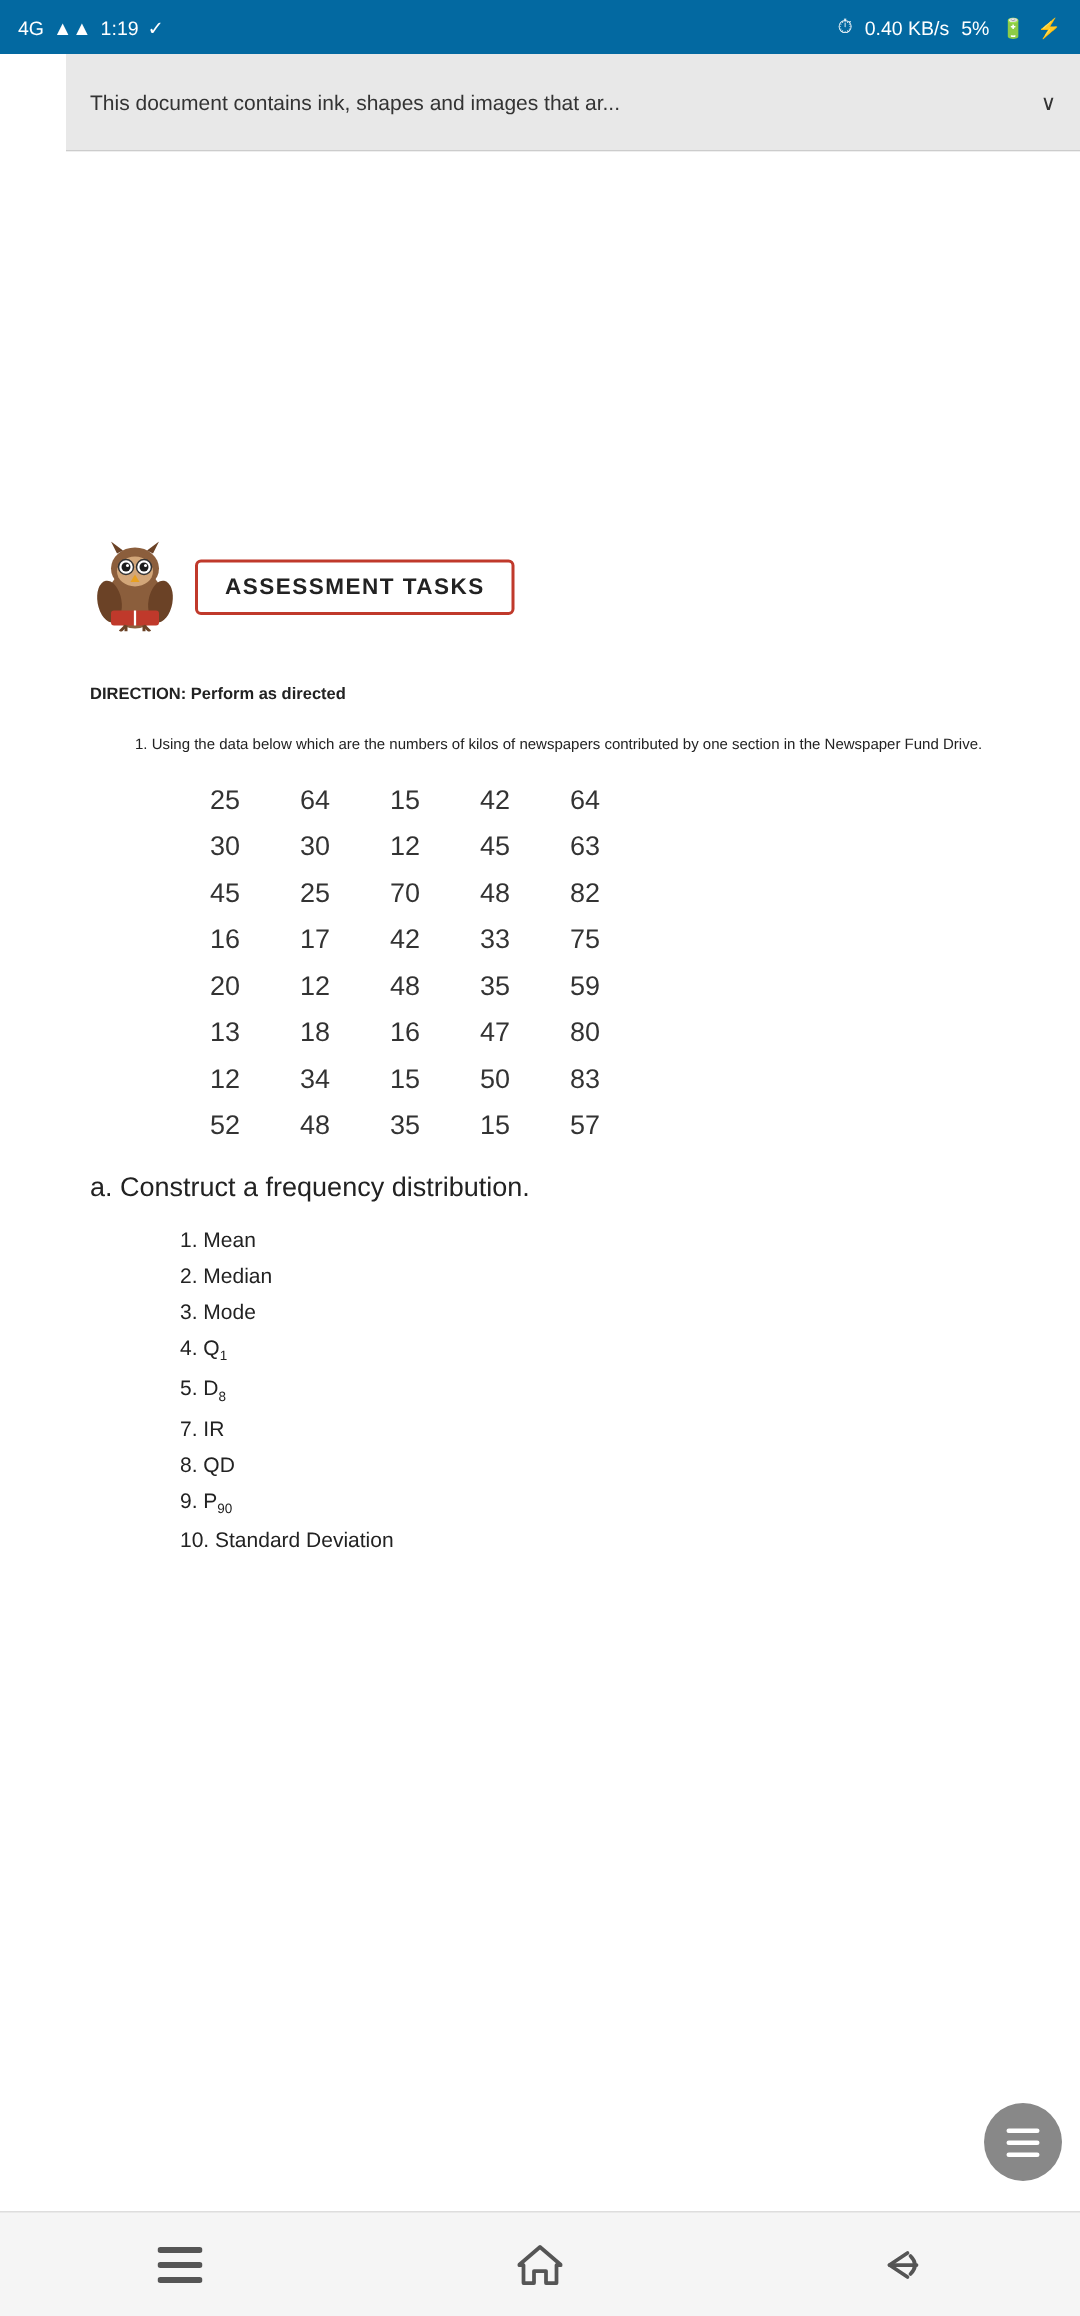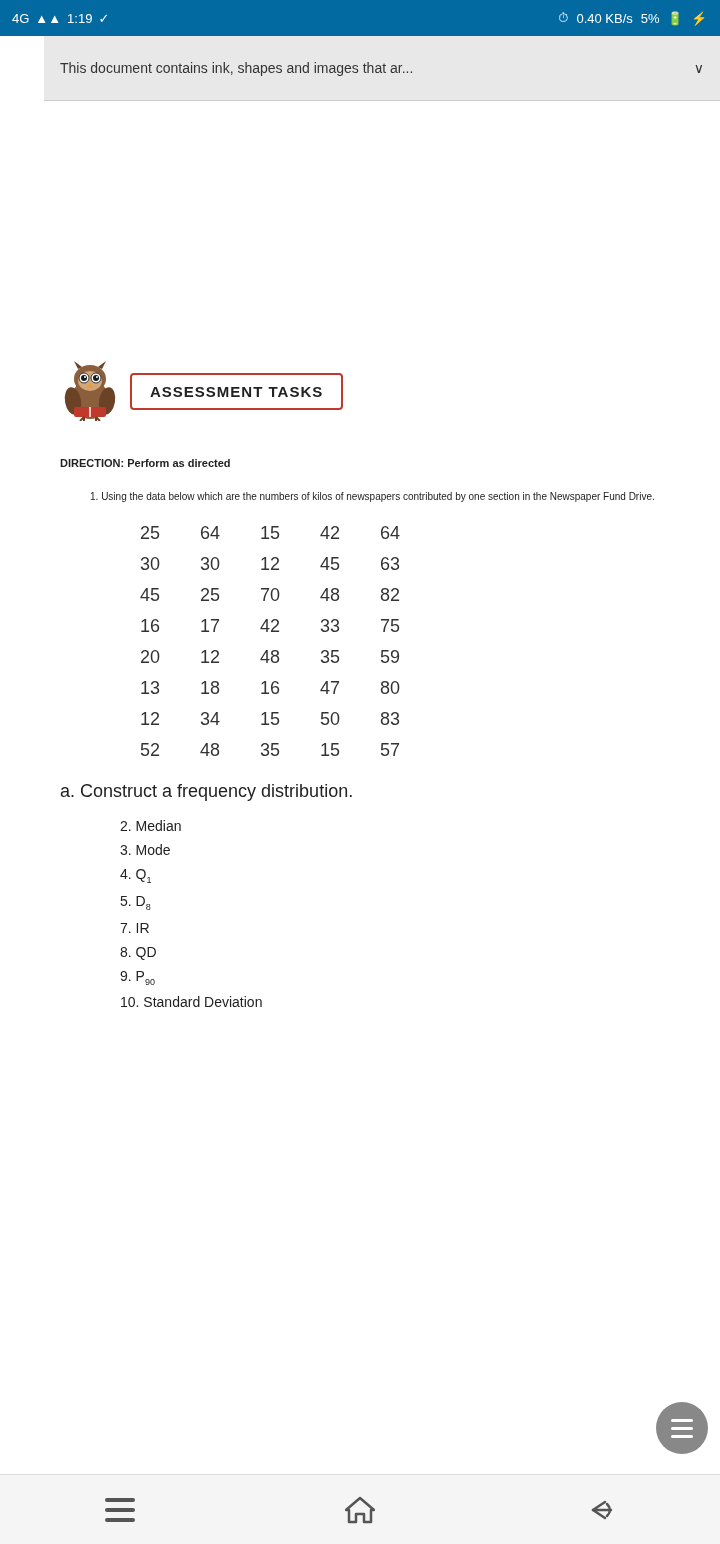--- a/index.html
+++ b/index.html
@@ -306,20 +306,21 @@
           <span class="data-cell">35</span>
           <span class="data-cell">15</span>
           <span class="data-cell">57</span>
         </div>
       </div>
     </div>
 
     <div class="sub-question">a. Construct a frequency distribution.</div>
 
     <div class="calculate-list">
+      <li class="calculate-list">1. Mean</li>
       <li class="calculate-list">2. Median</li>
       <li class="calculate-list">3. Mode</li>
       <li class="calculate-list">4. Q<sub>1</sub></li>
       <li class="calculate-list">5. D<sub>8</sub></li>
       <li class="calculate-list">7. IR</li>
       <li class="calculate-list">8. QD</li>
       <li class="calculate-list">9. P<sub>90</sub></li>
       <li class="calculate-list">10. Standard Deviation</li>
     </div>
 

